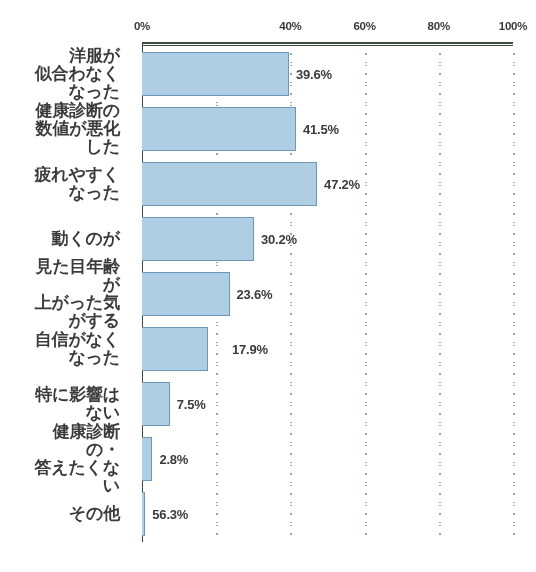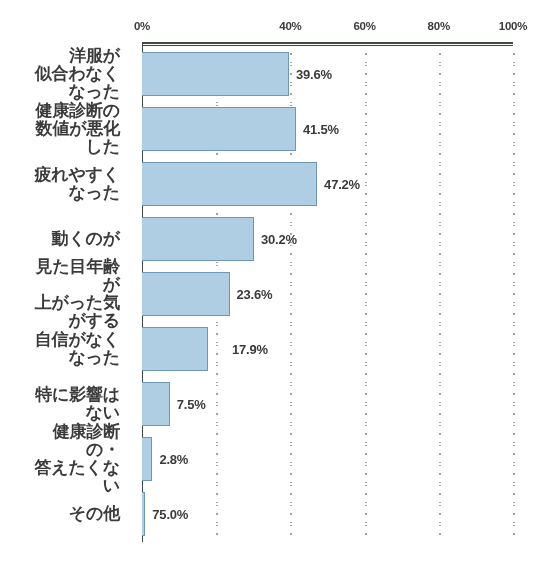--- a/index.html
+++ b/index.html
@@ -207,21 +207,21 @@
         <div class="bar-row" style="top: 336.222px; height: 44px; padding-left: 14px;">
           <div class="bar" style="width: 27.825px; background: rgb(175, 205, 227); border-color: rgb(111, 151, 181);"></div>
           <div class="bar-value" style="left: 34.825px;">7.5%</div>
         </div>
         <div class="bar-row" style="top: 391.333px; height: 44px;">
           <div class="bar" style="width: 10.388px; background: rgb(175, 205, 227); border-color: rgb(111, 151, 181);"></div>
           <div class="bar-value" style="left: 17.388px;">2.8%</div>
         </div>
         <div class="bar-row" style="top: 446.444px; height: 44px;">
           <div class="bar" style="width: 3.339px; background: rgb(175, 205, 227); border-color: rgb(111, 151, 181);"></div>
-          <div class="bar-value" style="left: 10.339px;">75.0%</div>
+          <div class="bar-value" style="left: 10.339px;">56.3%</div>
         </div>
       </div>
   </div>
 
   <div id="category-labels">
       <div class="category-label" style="top: 0px; height: 55.1111px;">
         <span>洋服が</span>
         <span>似合わなくなった</span>
       </div>
       <div class="category-label" style="top: 55.1111px; height: 55.1111px;">

